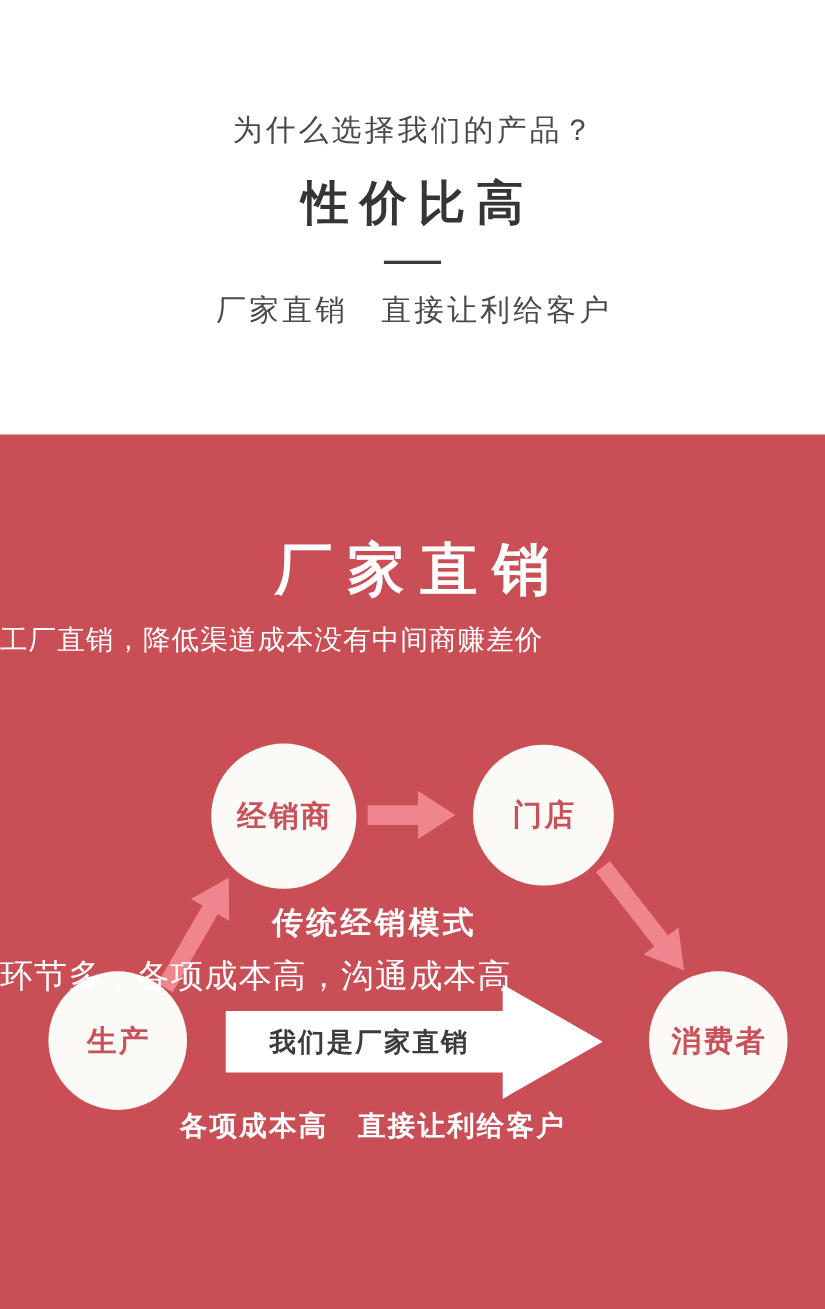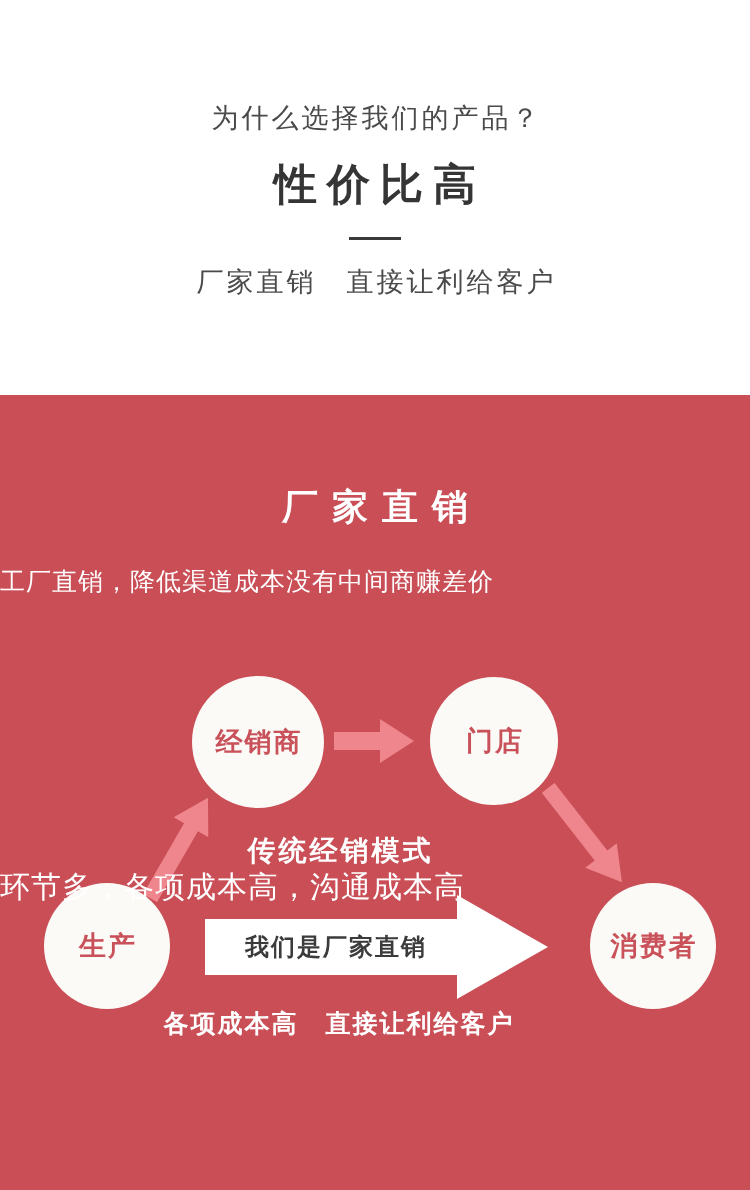--- a/index.html
+++ b/index.html
@@ -36,21 +36,21 @@
     letter-spacing: 3px; text-indent: 3px;
   }
   
   .red-section {
     position: absolute; top: 395px; left: 0;
     width: 750px; height: 795px;
     background: #c94e56;
   }
   .red-title {
     position: absolute; top: 88px; left: 0; width: 100%;
-    text-align: center; font-size: 36px; font-weight: 600; color: #ffffff;
+    text-align: center; font-size: 52px; font-weight: 600; color: #ffffff;
     letter-spacing: 14px; text-indent: 14px;
   }
   .red-subtitle {
     position: absolute; top: 170px; left: 0; width: 100%;
     text-align: left; font-size: 25px; color: #ffffff;
     letter-spacing: 1px;
   }
   
   .diagram { position: absolute; top: 0; left: 0; width: 678px; height: 795px; }
   .node {
@@ -73,21 +73,21 @@
     position: absolute; left: 205px; top: 500px;
     width: 262px; height: 104px;
     display: flex; align-items: center; justify-content: center;
     font-size: 24px; font-weight: 700; color: #3b3b3b;
     letter-spacing: 2px;
     text-align: center;
   }
   .traditional-title {
     position: absolute; top: 425px; left: 0; width: 100%;
     text-align: center; font-size: 28px; font-weight: 700; color: #ffffff;
-    letter-spacing: 3px; text-indent: 3px; margin-top: 12px;
+    letter-spacing: 3px; text-indent: 3px;
   }
   .traditional-desc {
     position: absolute; top: 472px; left: 0; width: 100%;
     text-align: left; font-size: 30px; color: #ffffff;
     letter-spacing: 1px;
   }
   .direct-desc {
     position: absolute; top: 612px; left: 0; width: 100%;
     text-align: center; font-size: 25px; font-weight: 700; color: #ffffff;
     letter-spacing: 2px;

